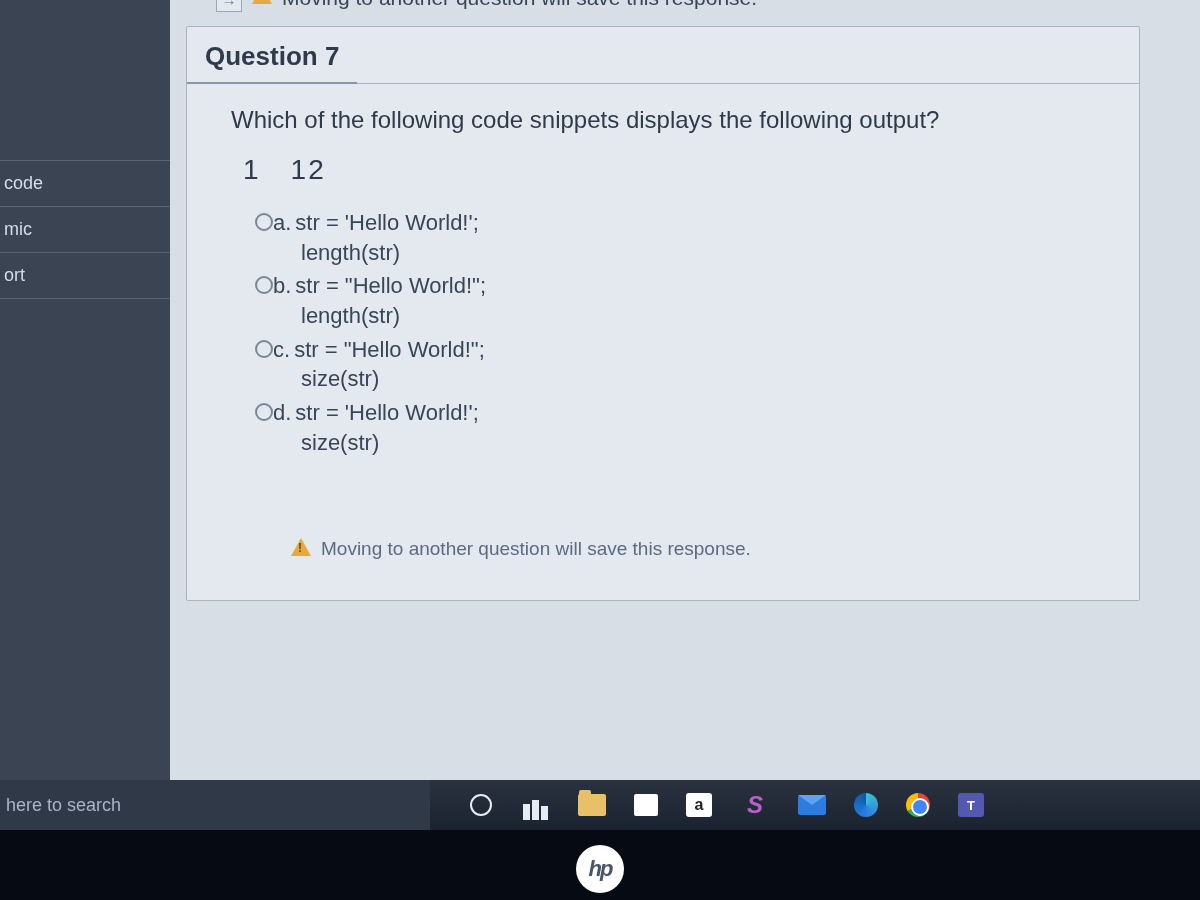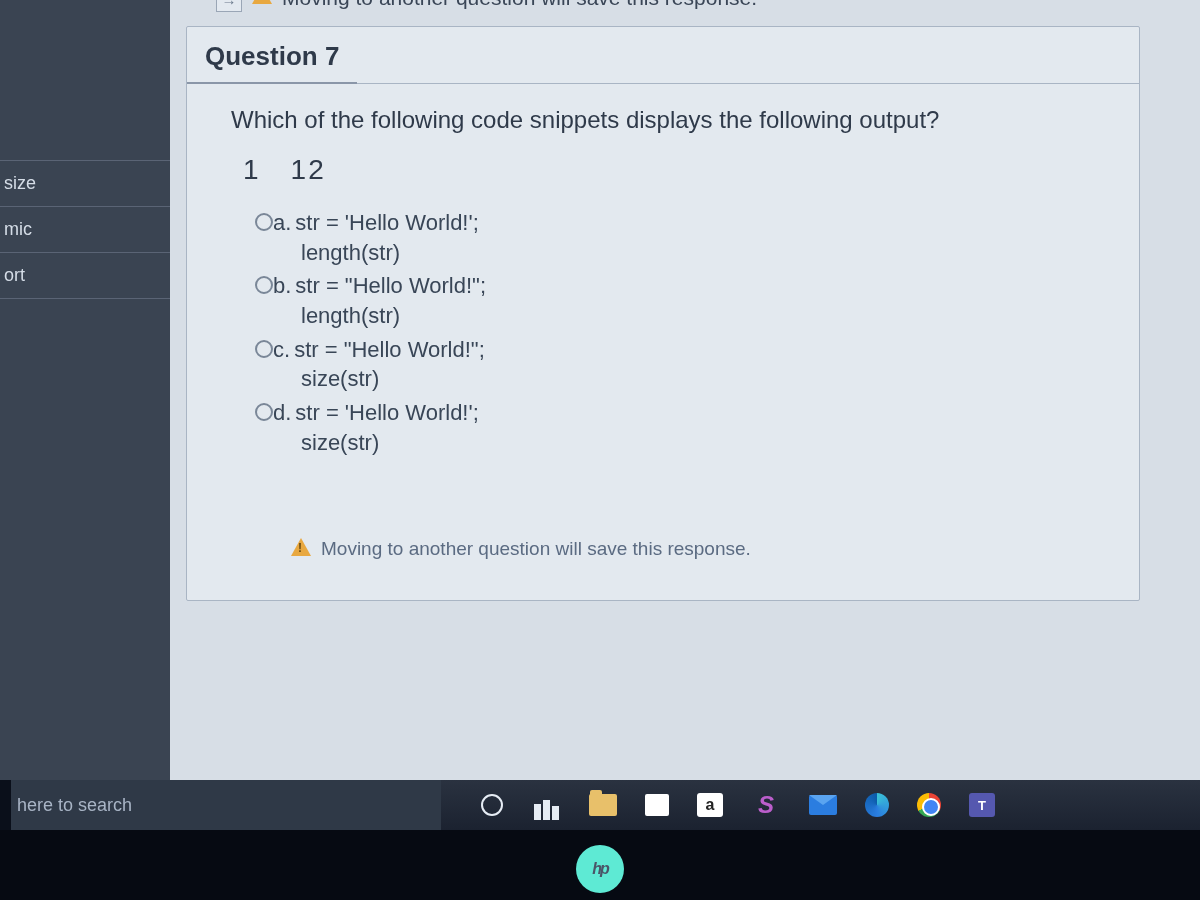--- a/index.html
+++ b/index.html
@@ -129,21 +129,21 @@
     font-size: 22px;
     color: #394657;
     line-height: 1.35;
   }
   .option-letter { margin-right: 4px; }
   .option-code2 { margin-left: 28px; display: block; }
 
   
   .taskbar {
     position: absolute;
-    left: 11px; right: 0;
+    left: 0; right: 0;
     top: 780px;
     height: 50px;
     background: linear-gradient(#2a3240, #1b2230);
     display: flex;
     align-items: center;
     color: #cfd7e3;
     font-size: 18px;
     padding: 0 0 0 0;
   }
   .search-region {
@@ -191,36 +191,36 @@
     position: absolute;
     top: 830px; left:0; right:0; bottom:0;
     background: #060a12;
   }
   .hp-logo {
     position: absolute;
     left: 50%; top: 845px;
     transform: translateX(-50%);
     width: 48px; height: 48px;
     border-radius: 50%;
-    background: #5eead4;
+    background: #ffffff;
     color: #4a5668;
     font-style: italic;
     font-weight: bold;
-    font-size: 16px;
+    font-size: 22px;
     display:flex; align-items:center; justify-content:center;
     letter-spacing: -2px;
   }
 </style>
 </head>
 <body>
 
 <div class="screen">
 
   <div class="sidebar">
-    <div class="sidebar-item">size</div>
+    <div class="sidebar-item">code</div>
     <div class="sidebar-item">mic</div>
     <div class="sidebar-item">ort</div>
   </div>
 
   <div class="content-area">
 
     <div class="warning-row">
       <span class="arrow-box">→</span>
       <span class="warn-tri"></span>
       <span>Moving to another question will save this response.</span>

